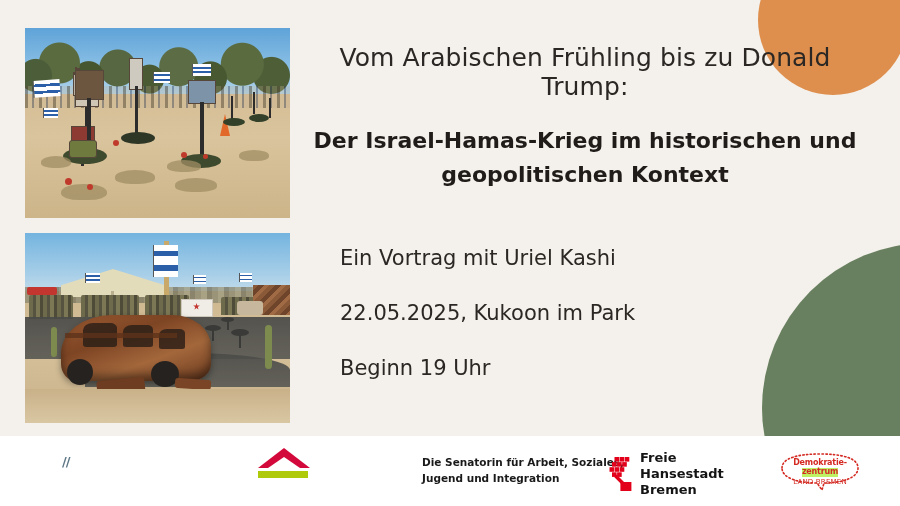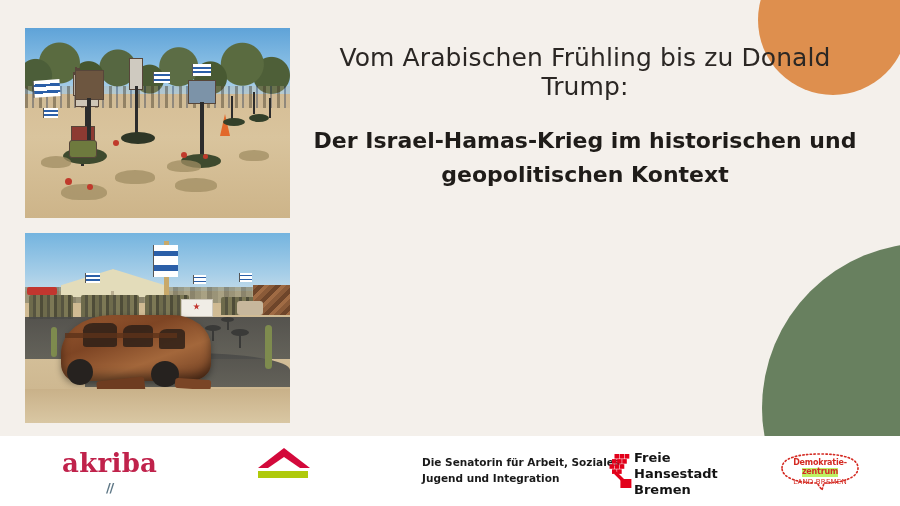--- a/index.html
+++ b/index.html
@@ -288,21 +288,21 @@
   .senat-text {
     font-family: "DejaVu Sans", sans-serif;
     font-weight: 700;
     font-size: 10.5px;
     line-height: 1.5;
     color: #1A1A1A;
     white-space: nowrap;
   }
 
   
-  .bremen-wrap { left: 604px; top: 450px; display: flex; }
+  .bremen-wrap { left: 604px; top: 450px; display: flex; align-items: center; gap: 6px; }
   .bremen-text {
     font-family: "DejaVu Sans", sans-serif;
     font-weight: 700;
     font-size: 13px;
     line-height: 1.22;
     color: #141414;
   }
 
   
   .demo-wrap { left: 776px; top: 452px; }
@@ -481,25 +481,29 @@
            background:linear-gradient(#C9B189,#D9C7A3);"></div>
     </div>
   </div>
 
   <div class="text-col">
     <div class="title-line1">Vom Arabischen Frühling bis zu Donald Trump:</div>
     <div class="title-line2">Der Israel-Hamas-Krieg im historischen und</div>
     <div class="title-line2">geopolitischen Kontext</div>
   </div>
 
+  <div class="detail-block">
+    <div class="detail-line">Ein Vortrag mit Uriel Kashi</div>
+    <div class="detail-line">22.05.2025, Kukoon im Park</div>
+    <div class="detail-line">Beginn 19 Uhr</div>
+  </div>
 
   <div class="footer-band"></div>
 
   <div class="logo akriba-wrap">
-    <div class="akriba-word">akriba</div>
     <div class="akriba-slash">//</div>
   </div>
 
   <div class="logo lidice-wrap">
     <div class="lidice-roof"></div>
     <div class="lidice-bar"></div>
   </div>
 
   <div class="logo senat-wrap">
     <div class="senat-text">Die Senatorin für Arbeit, Soziales,</div>

